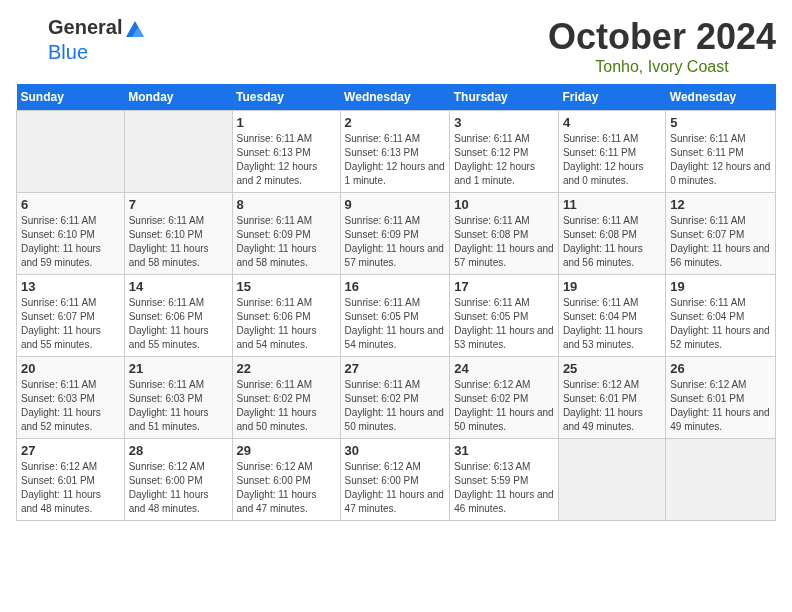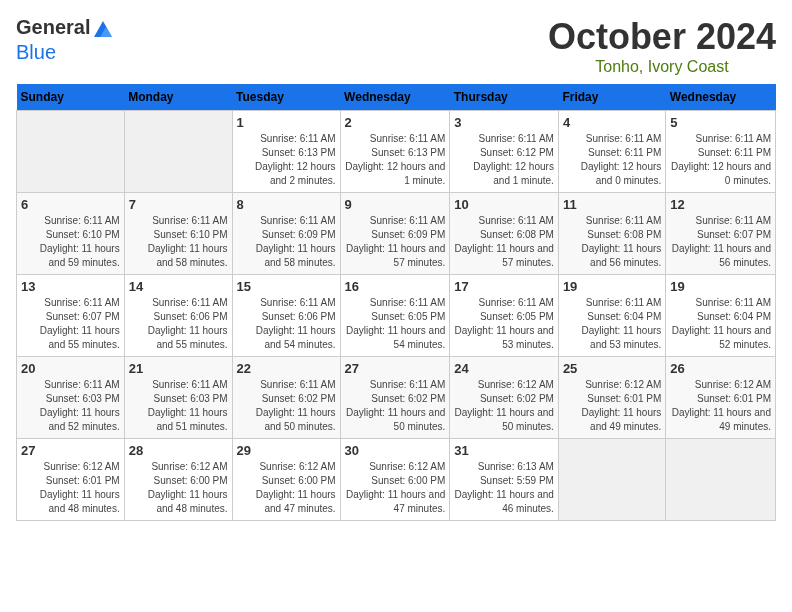--- a/index.html
+++ b/index.html
@@ -8,20 +8,21 @@
       background: #fff;
       width: 792px;
       min-height: 612px;
       padding: 16px;
     }
     .header {
       display: flex;
       justify-content: space-between;
       align-items: flex-start;
       margin-bottom: 8px;
+      margin-left: 32px;
     }
     .logo {
       display: flex;
       align-items: center;
     }
     .logo-text {
       display: flex;
       flex-direction: column;
       line-height: 1.1;
     }
@@ -37,21 +38,21 @@
       font-size: 16px;
       color: #4d7c0f;
     }
     .calendar {
       width: 100%;
       border-collapse: collapse;
       font-size: 11px;
     }
     .calendar th {
       background-color: #1a73e8;
-      color: #000000;
+      color: #ffffff;
       padding: 6px 4px;
       text-align: left;
       font-size: 12px;
       font-weight: bold;
     }
     .calendar td {
       border: 1px solid #ccc;
       vertical-align: top;
       padding: 4px;
       width: 113px;
@@ -64,21 +65,20 @@
     .day-number {
       font-size: 13px;
       font-weight: bold;
       color: #333;
       margin-bottom: 2px;
     }
     .day-info {
       font-size: 10px;
       color: #444;
       line-height: 1.4;
-      text-align: right;
     }
     .empty-cell {
       background: #f0f0f0 !important;
     }
   </style>
 </head>
 <body>
 
 <div class="header">
   <div class="logo">

